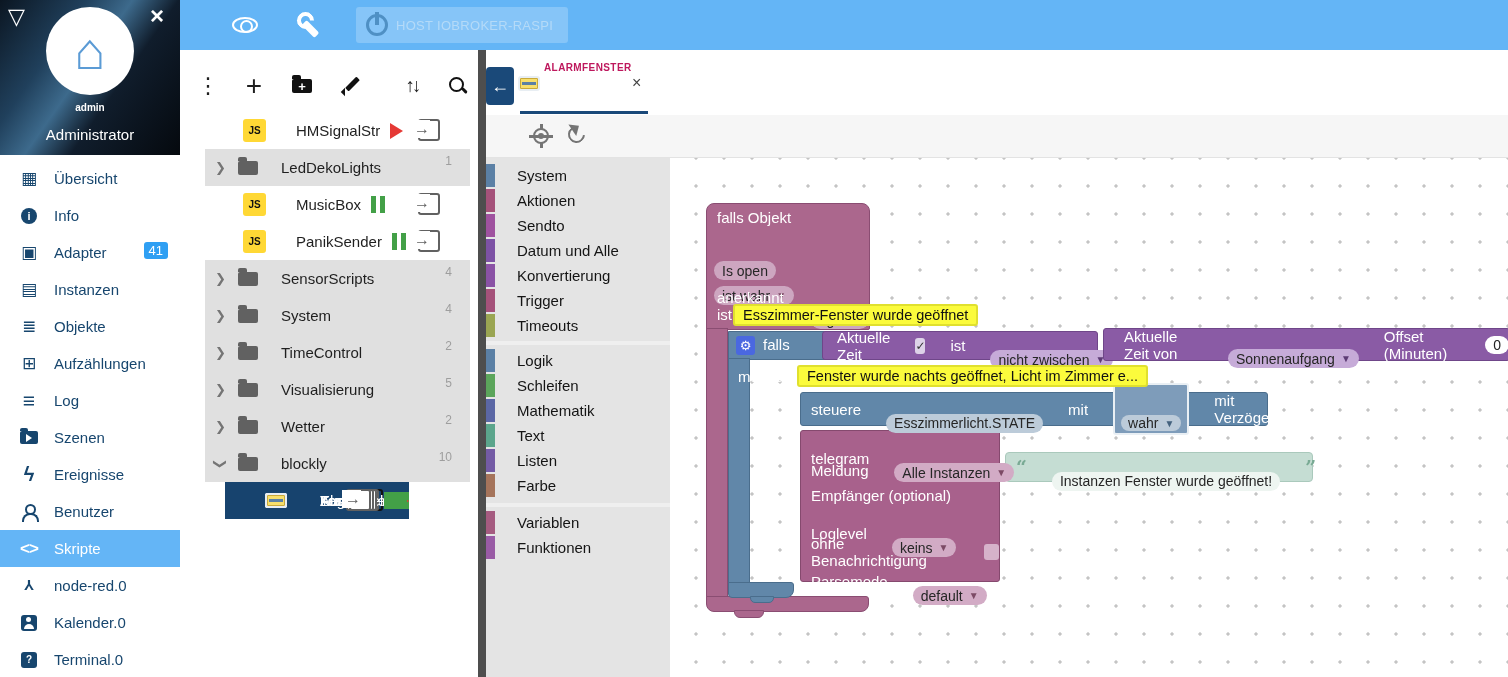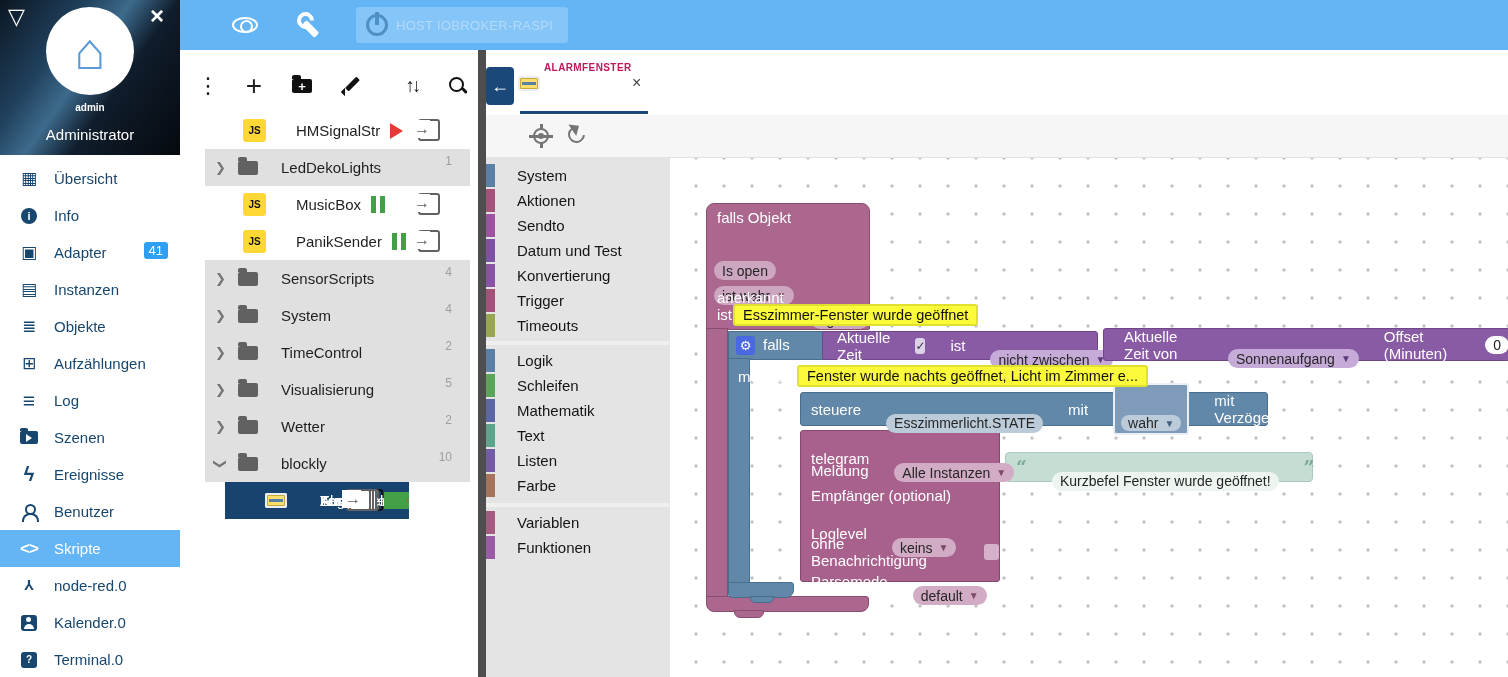--- a/index.html
+++ b/index.html
@@ -474,21 +474,21 @@
   <div class="cat" style="top:30px">
     <span class="catbar" style="background: rgb(165, 82, 122);"></span>
     <span class="catlabel">Aktionen</span>
     </div>
   <div class="cat" style="top:55px">
     <span class="catbar" style="background: rgb(159, 82, 159);"></span>
     <span class="catlabel">Sendto</span>
     </div>
   <div class="cat" style="top:80px">
     <span class="catbar" style="background: rgb(125, 82, 165);"></span>
-    <span class="catlabel">Datum und Test</span>
+    <span class="catlabel">Datum und Alle</span>
     </div>
   <div class="cat" style="top:105px">
     <span class="catbar" style="background: rgb(138, 82, 165);"></span>
     <span class="catlabel">Konvertierung</span>
     </div>
   <div class="cat" style="top:130px">
     <span class="catbar" style="background: rgb(165, 82, 122);"></span>
     <span class="catlabel">Trigger</span>
     </div>
   <div class="cat" style="top:155px">
@@ -630,17 +630,17 @@
       <span class="pill p-pink">
         <span>default</span>
         <span class="dda">▼</span>
         </span>
     </div>
   </div>
 
   <div class="blk mint flexrow" style="left:335px;top:294px;width:308px;height:30px;padding:0 10px;border-radius:4px;">
     <span class="quote">“</span>
     <span class="pill" style="background:#eef5f1;">
-      <span>Kurzbefel Fenster wurde geöffnet!</span>
+      <span>Instanzen Fenster wurde geöffnet!</span>
       </span>
     <span class="quote">”</span>
   </div>
 </div>
 
 </body></html>

